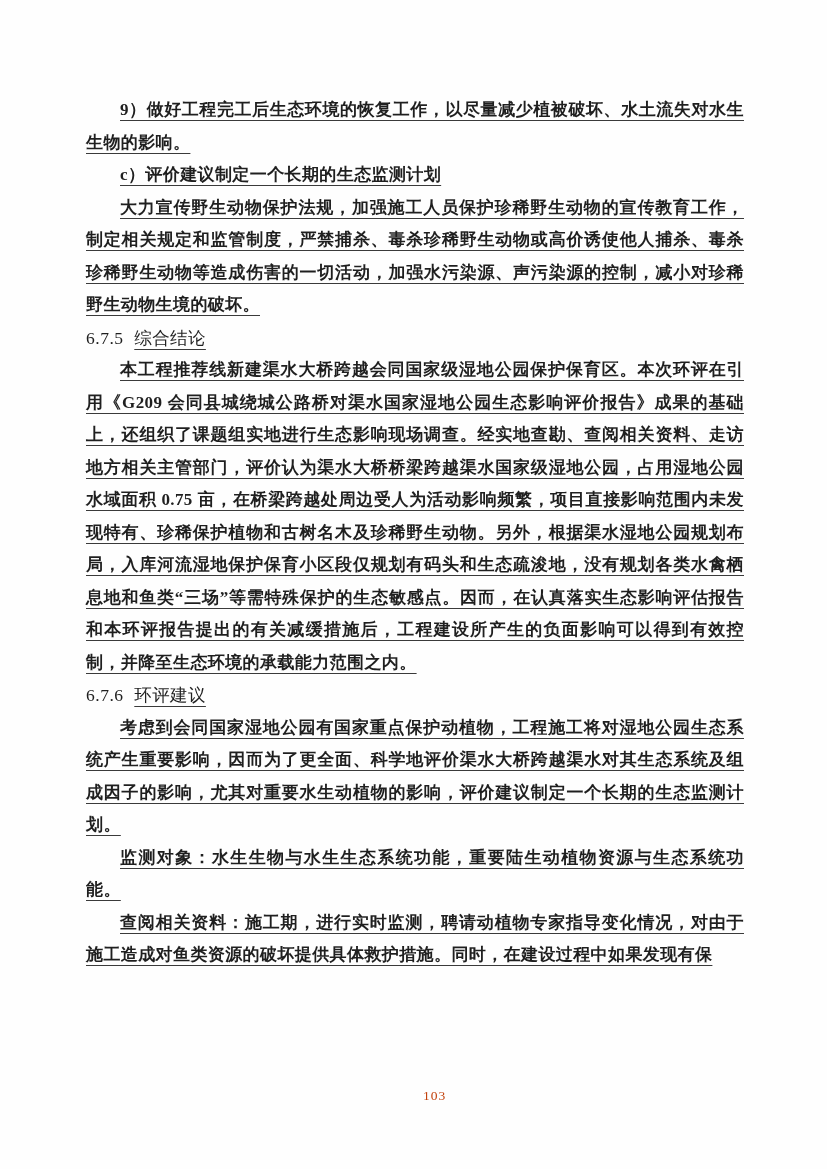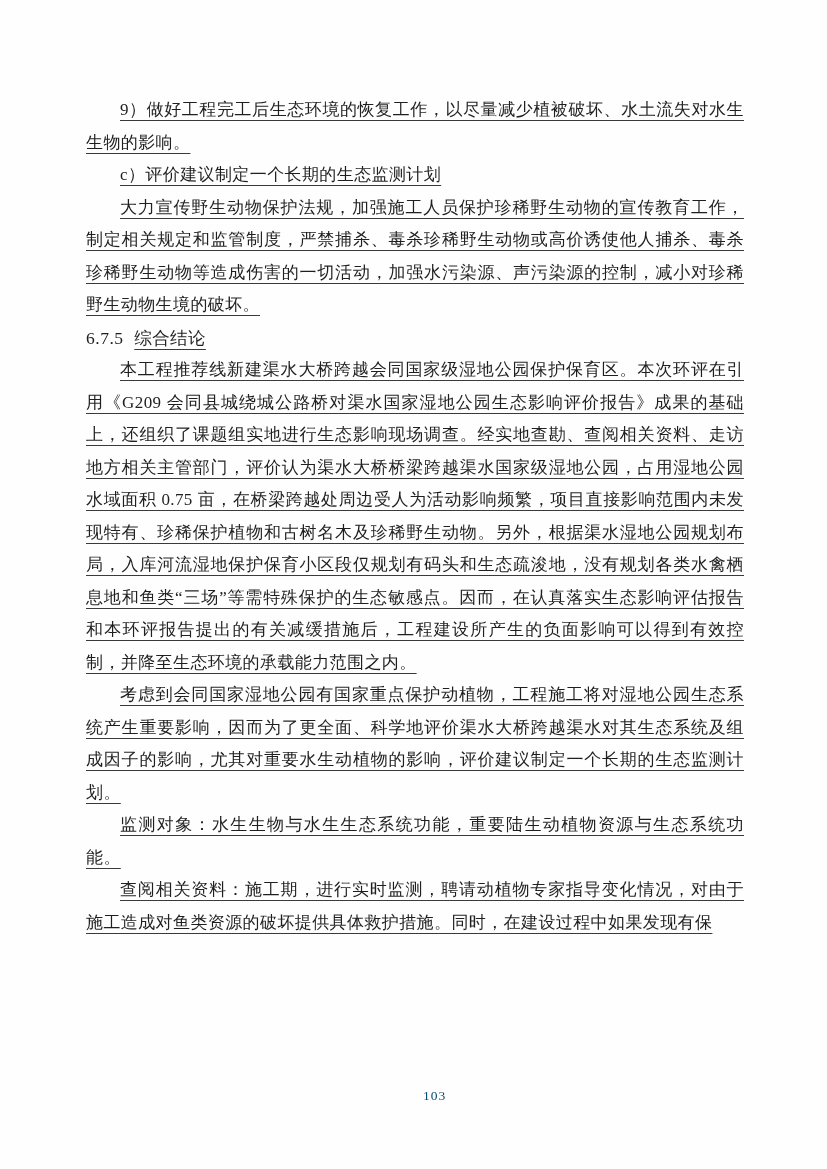--- a/index.html
+++ b/index.html
@@ -21,20 +21,21 @@
     left: 86px; top: 94px;
     width: 658px;
     font-size: 17px;
     line-height: 32.5px;
     letter-spacing: 0.4px;
     text-align: justify;
   }
   p.body {
     text-indent: 2em;
     margin: 0;
+    font-weight: bold;
   }
   .u {
     text-decoration: underline;
     text-decoration-thickness: 1px;
     text-decoration-color: #3a3a3a;
     text-underline-offset: 5px;
   }
   h2.heading {
     font-size: 17.5px;
     font-weight: normal;
@@ -47,21 +48,21 @@
   }
   h2.heading .h-title {
     margin-left: 6px;
   }
   .footer {
     position: absolute;
     left: 8px; right: 0;
     top: 1088px;
     text-align: center;
     font-size: 13.5px;
-    color: #0c4a6e;
+    color: #c2410c;
     letter-spacing: 1px;
     padding-left: 34px;
   }
 </style>
 </head>
 <body>
 
 <div class="page">
   <main class="content">
 
@@ -71,20 +72,24 @@
 
     <p class="body u">大力宣传野生动物保护法规，加强施工人员保护珍稀野生动物的宣传教育工作，制定相关规定和监管制度，严禁捕杀、毒杀珍稀野生动物或高价诱使他人捕杀、毒杀珍稀野生动物等造成伤害的一切活动，加强水污染源、声污染源的控制，减小对珍稀野生动物生境的破坏。</p>
 
     <h2 class="heading">
       <span class="h-num">6.7.5</span>
       <span class="h-title u">综合结论</span>
     </h2>
 
     <p class="body u">本工程推荐线新建渠水大桥跨越会同国家级湿地公园保护保育区。本次环评在引用《G209 会同县城绕城公路桥对渠水国家湿地公园生态影响评价报告》成果的基础上，还组织了课题组实地进行生态影响现场调查。经实地查勘、查阅相关资料、走访地方相关主管部门，评价认为渠水大桥桥梁跨越渠水国家级湿地公园，占用湿地公园水域面积 0.75 亩，在桥梁跨越处周边受人为活动影响频繁，项目直接影响范围内未发现特有、珍稀保护植物和古树名木及珍稀野生动物。另外，根据渠水湿地公园规划布局，入库河流湿地保护保育小区段仅规划有码头和生态疏浚地，没有规划各类水禽栖息地和鱼类“三场”等需特殊保护的生态敏感点。因而，在认真落实生态影响评估报告和本环评报告提出的有关减缓措施后，工程建设所产生的负面影响可以得到有效控制，并降至生态环境的承载能力范围之内。</p>
 
+    <h2 class="heading">
+      <span class="h-num">6.7.6</span>
+      <span class="h-title u">环评建议</span>
+    </h2>
 
     <p class="body u">考虑到会同国家湿地公园有国家重点保护动植物，工程施工将对湿地公园生态系统产生重要影响，因而为了更全面、科学地评价渠水大桥跨越渠水对其生态系统及组成因子的影响，尤其对重要水生动植物的影响，评价建议制定一个长期的生态监测计划。</p>
 
     <p class="body u">监测对象：水生生物与水生生态系统功能，重要陆生动植物资源与生态系统功能。</p>
 
 
 
     <p class="body u">查阅相关资料：施工期，进行实时监测，聘请动植物专家指导变化情况，对由于施工造成对鱼类资源的破坏提供具体救护措施。同时，在建设过程中如果发现有保</p>
 
   </main>

